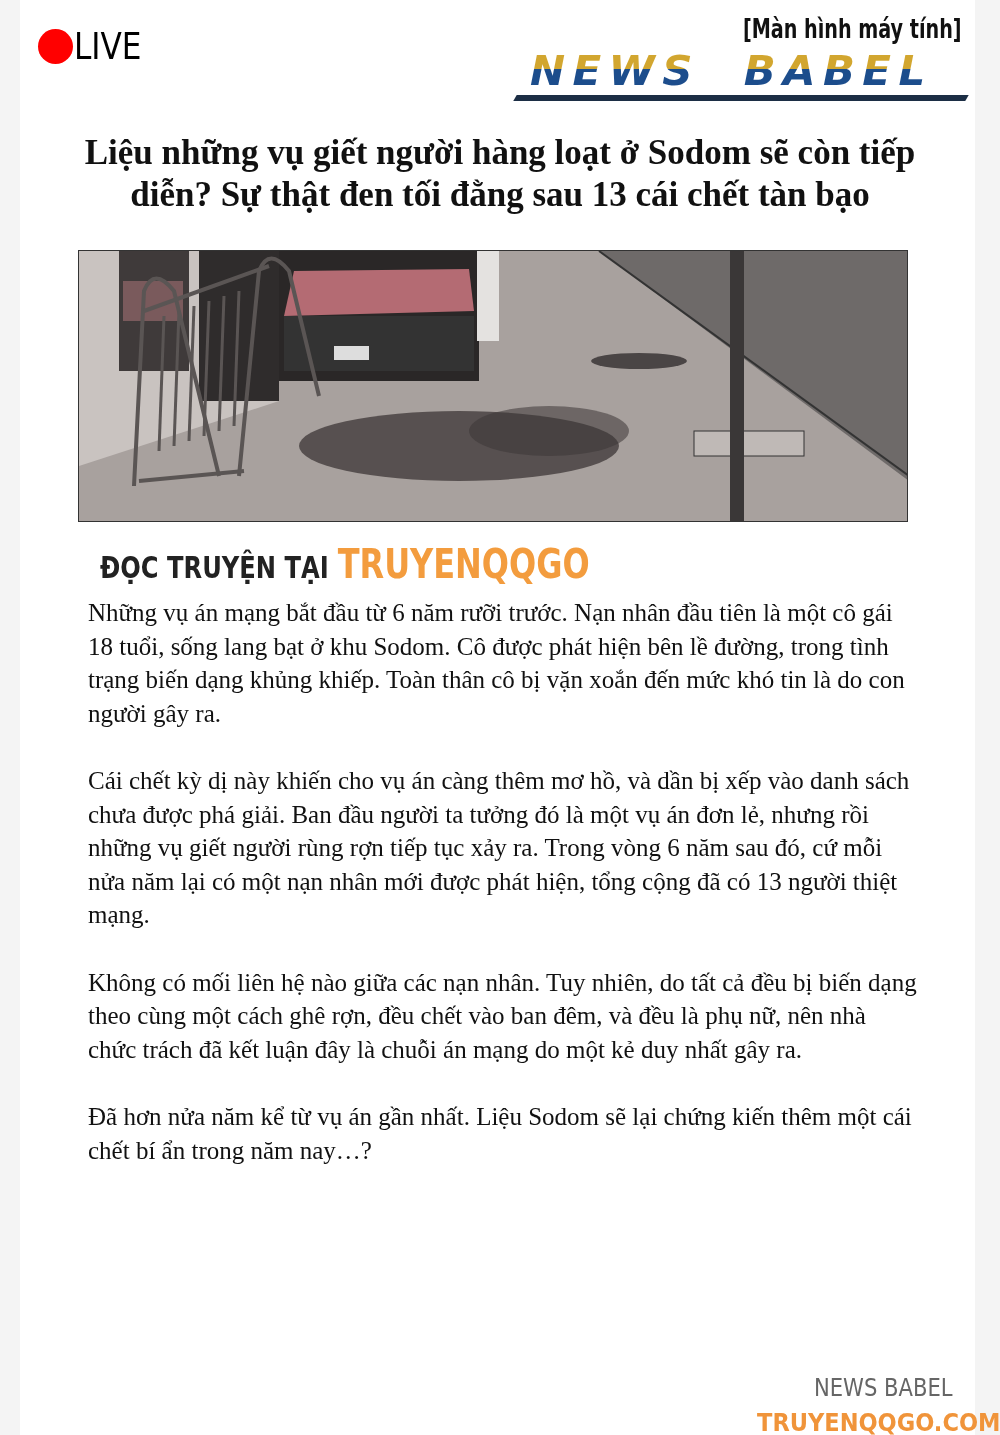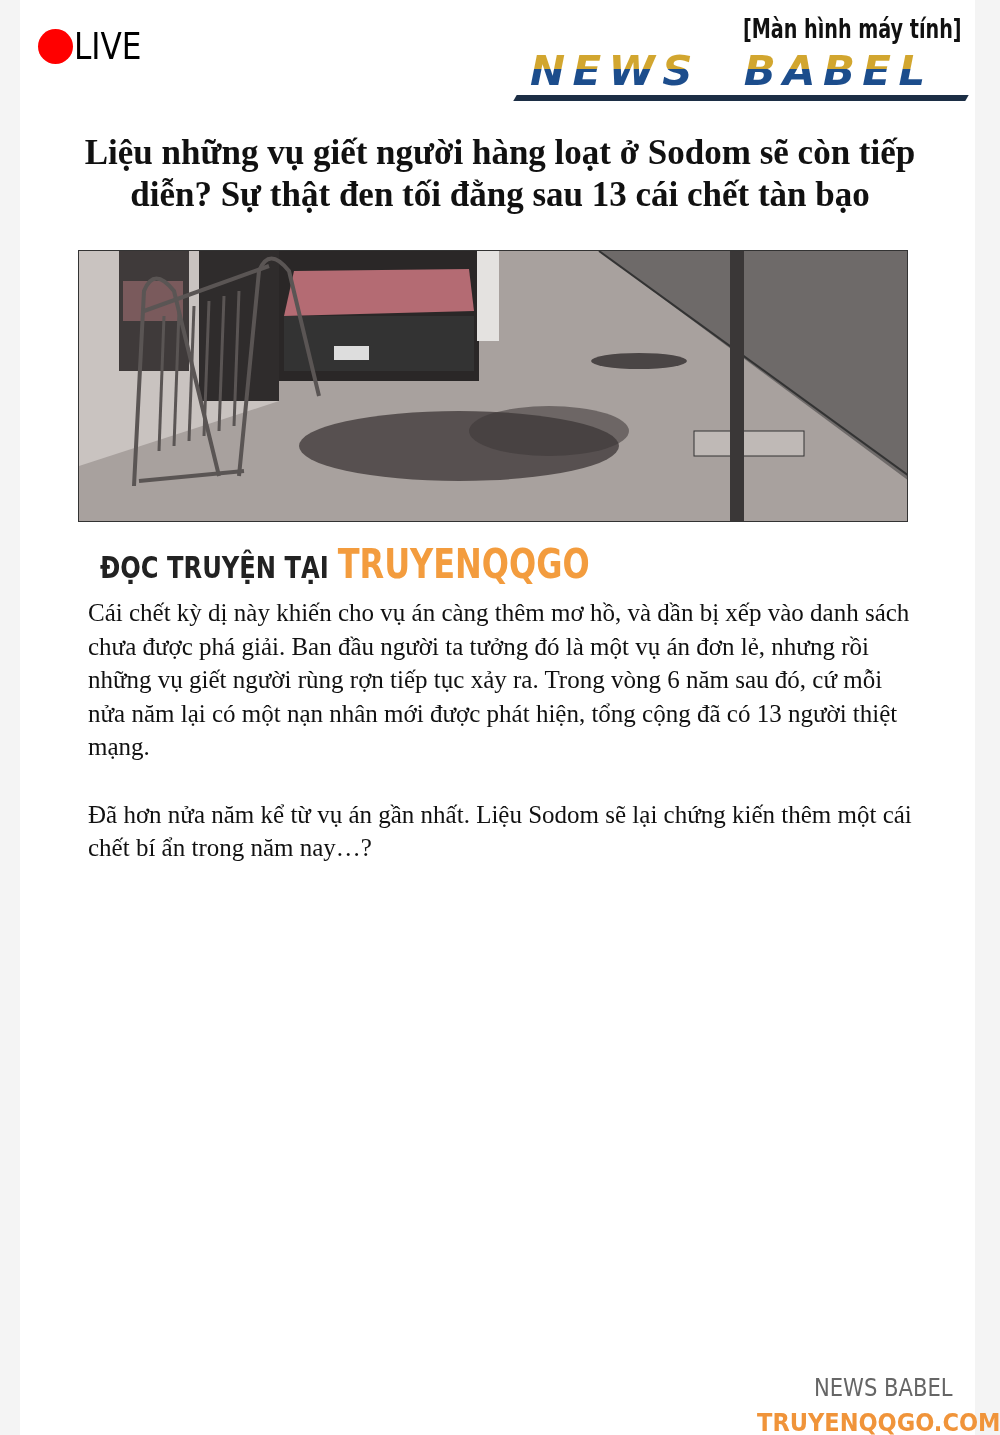--- a/index.html
+++ b/index.html
@@ -158,18 +158,20 @@
 </div>
 
 <div class="banner">
   <span class="banner-inner">
     <span class="banner-dark">ĐỌC TRUYỆN TẠI</span>
     <span class="banner-brand">TRUYENQQGO</span>
   </span>
 </div>
 
 <div class="article">
+  <p>Những vụ án mạng bắt đầu từ 6 năm rưỡi trước. Nạn nhân đầu tiên là một cô gái 18 tuổi, sống lang bạt ở khu Sodom. Cô được phát hiện bên lề đường, trong tình trạng biến dạng khủng khiếp. Toàn thân cô bị vặn xoắn đến mức khó tin là do con người gây ra.</p>
   <p>Cái chết kỳ dị này khiến cho vụ án càng thêm mơ hồ, và dần bị xếp vào danh sách chưa được phá giải. Ban đầu người ta tưởng đó là một vụ án đơn lẻ, nhưng rồi những vụ giết người rùng rợn tiếp tục xảy ra. Trong vòng 6 năm sau đó, cứ mỗi nửa năm lại có một nạn nhân mới được phát hiện, tổng cộng đã có 13 người thiệt mạng.</p>
+  <p>Không có mối liên hệ nào giữa các nạn nhân. Tuy nhiên, do tất cả đều bị biến dạng theo cùng một cách ghê rợn, đều chết vào ban đêm, và đều là phụ nữ, nên nhà chức trách đã kết luận đây là chuỗi án mạng do một kẻ duy nhất gây ra.</p>
   <p>Đã hơn nửa năm kể từ vụ án gần nhất. Liệu Sodom sẽ lại chứng kiến thêm một cái chết bí ẩn trong năm nay…?</p>
 </div>
 
 <div class="footer-name">NEWS BABEL</div>
 <div class="footer-site">TRUYENQQGO.COM</div>
 
 </body></html>

